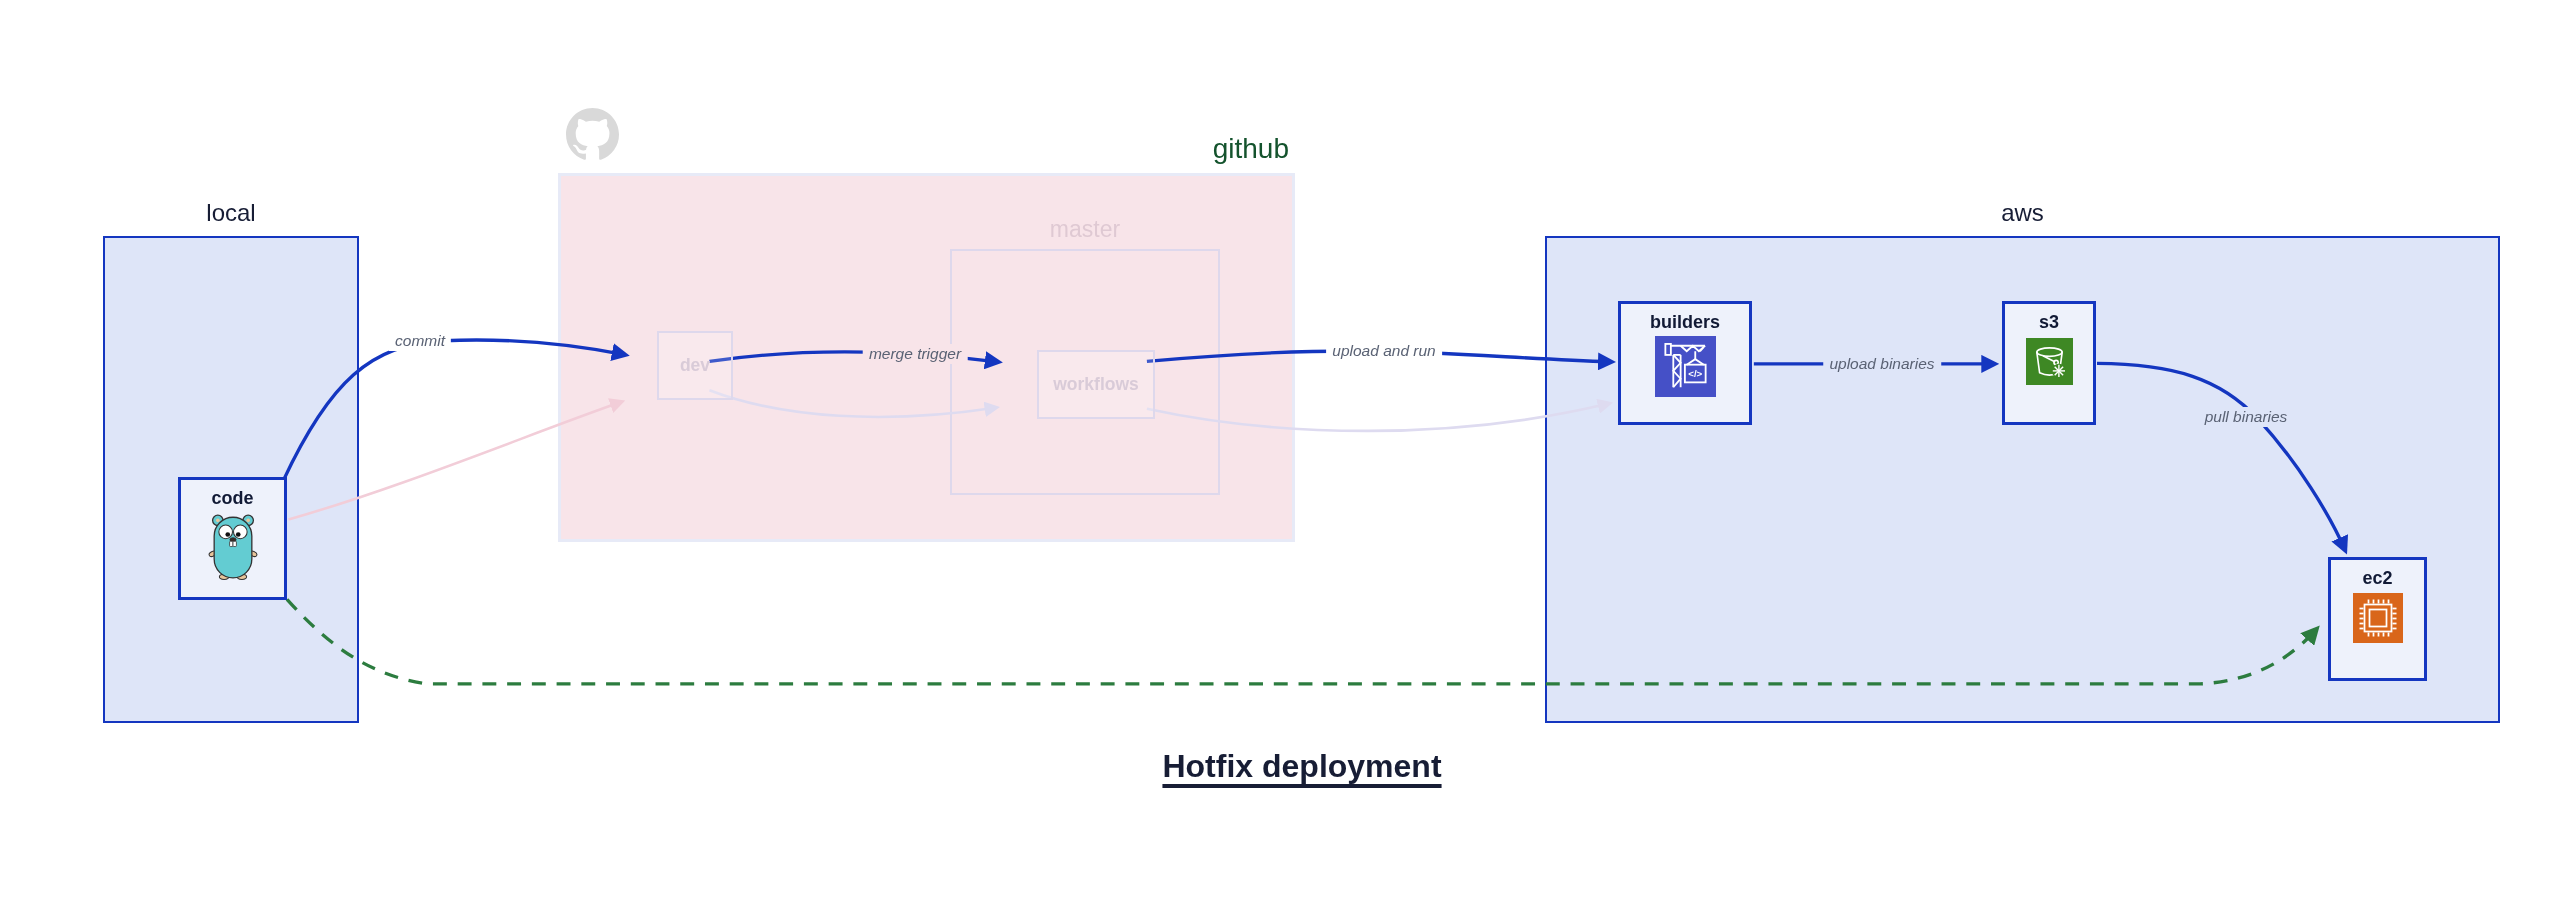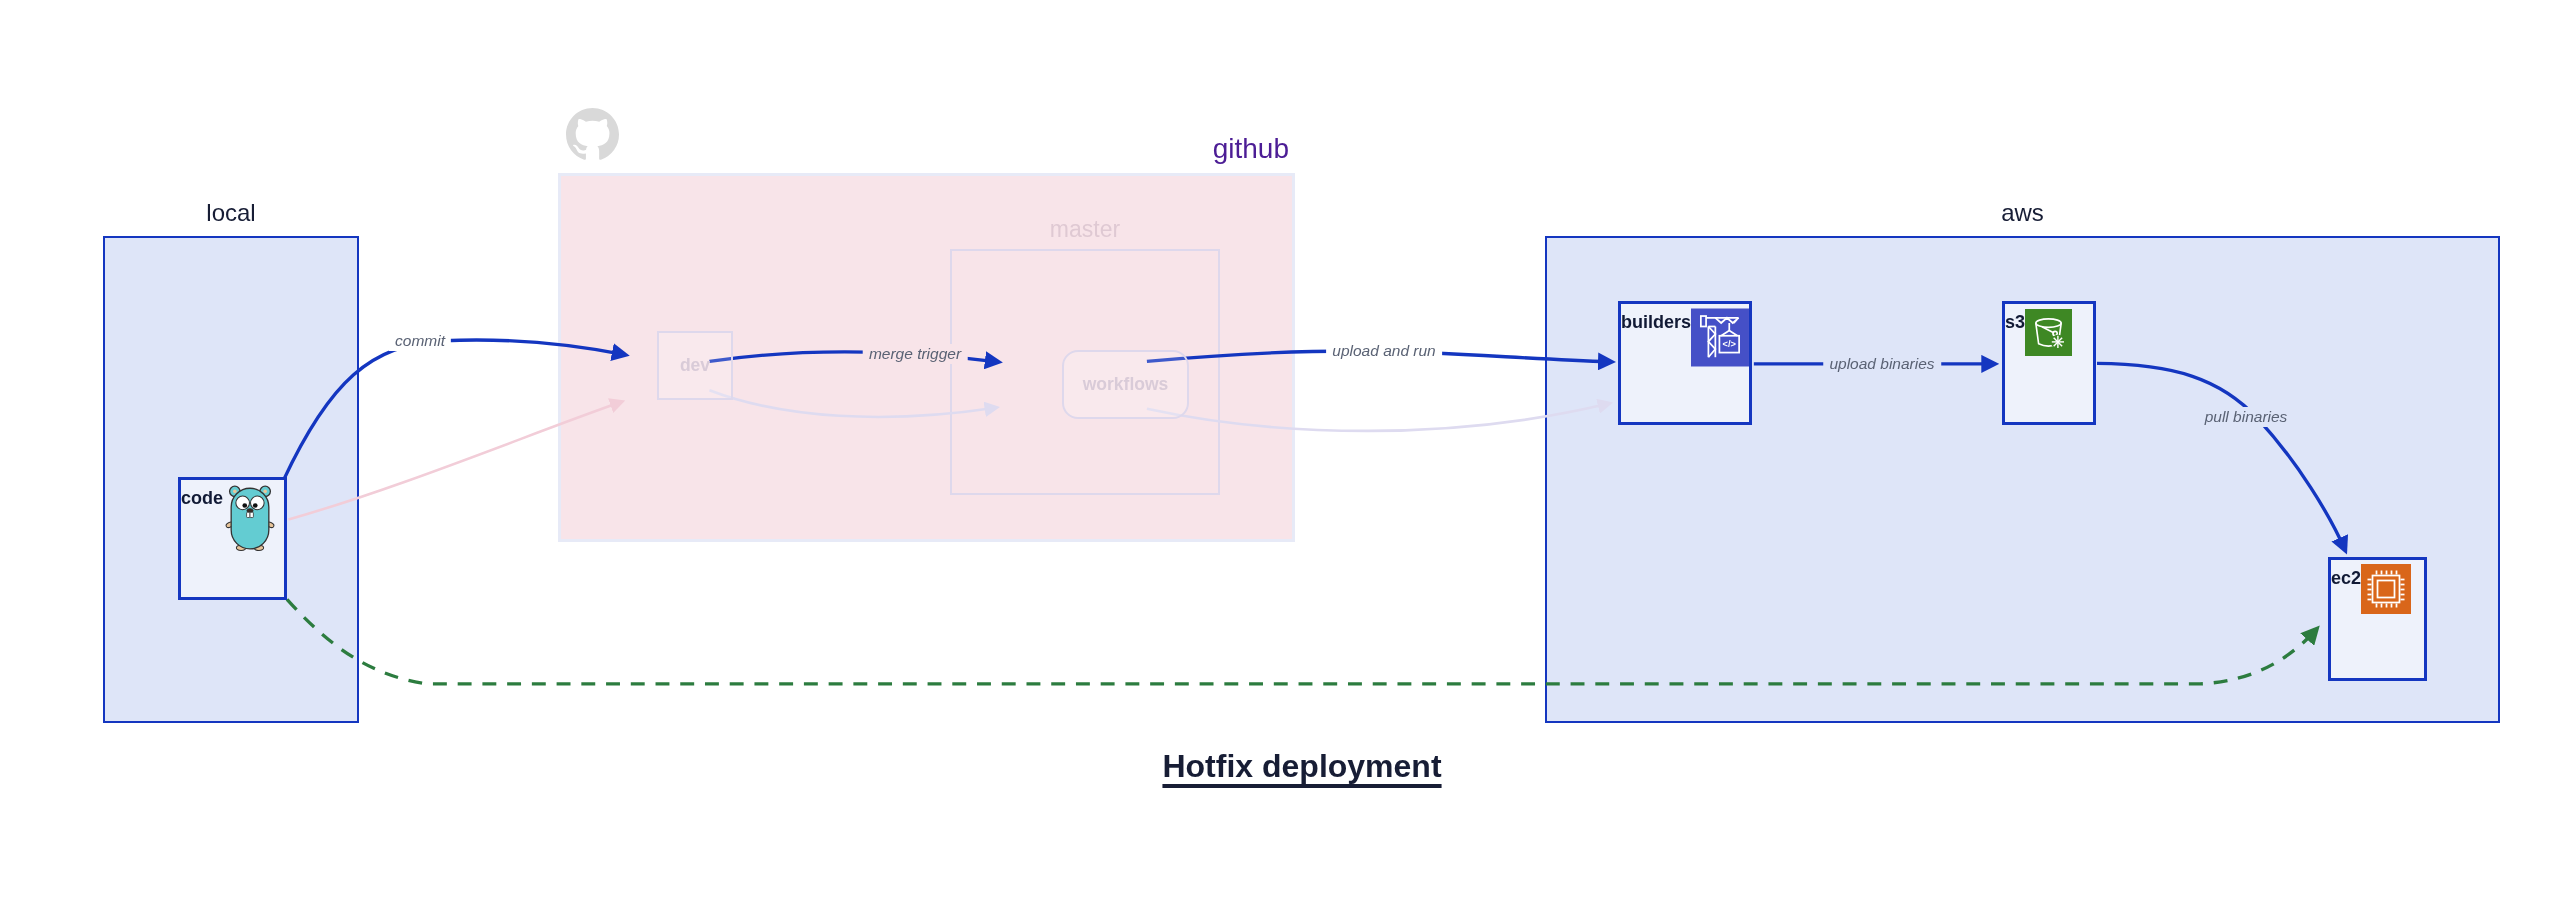--- a/index.html
+++ b/index.html
@@ -12,41 +12,41 @@
   html,body{margin:0;padding:0;background:#ffffff;}
   body{width:2604px;height:902px;position:relative;overflow:hidden;
        font-family:"Liberation Sans","DejaVu Sans",sans-serif;}
   .abs{position:absolute;box-sizing:border-box;}
   .region{border:2.6px solid var(--blue);background:var(--light_blue);}
   .region-label{color:var(--dark);font-size:24px;font-weight:500;text-align:center;}
   .ghost-region{border:3.1px solid var(--pink_border);background:var(--pink);}
   .ghost-box{border:2.6px solid var(--faded_border);background:transparent;}
   .ghost-label{color:var(--faded_text);font-weight:500;text-align:center;}
   .node{border:3.1px solid var(--blue);background:var(--node_fill);
-        display:flex;}
+        display:flex;flex-direction:column;align-items:center;}
   .node-label{color:#111a35;font-size:18px;font-weight:bold;margin-top:8.2px;}
   .ghost-node{border:2.1px solid var(--faded_border);background:rgba(255,255,255,0.18);
         display:flex;align-items:center;justify-content:center;margin-left:24px;}
   .ghost-node .glabel{color:var(--faded_text);font-size:17.5px;font-weight:bold;}
   .edge-label{position:absolute;transform:translate(-50%,-50%);
         font-style:italic;font-size:15.5px;color:var(--label_gray);
         padding:1px 6.2px;white-space:nowrap;}
   .bg-white{background:#ffffff;} .bg-pink{background:var(--pink);} .bg-blue{background:var(--light_blue);}
   svg.overlay{position:absolute;left:0;top:0;pointer-events:none;}
   .e{fill:none;}
   .e.blue{stroke:var(--blue);stroke-width:6.5;}
   .e.fpink{stroke:var(--faded_pink_line);stroke-width:5;}
   .e.flav{stroke:var(--faded_lav_line);stroke-width:5;}
   .e.green{stroke:var(--green);stroke-width:6.5;stroke-dasharray:27 21;}
   .f-blue{fill:var(--blue);} .f-pink{fill:var(--faded_pink_line);}
   .f-lav{fill:var(--faded_lav_line);} .f-green{fill:var(--green);}
   .title{left:0;width:2604px;text-align:center;top:748px;color:var(--dark);
          font-size:32px;font-weight:600;text-decoration:underline;
          text-decoration-thickness:3.6px;text-underline-offset:6.7px;}
-  .github-word{color:#4c1d95;font-size:28px;font-weight:500;}
+  .github-word{color:#14532d;font-size:28px;font-weight:500;}
   .icon-tile{display:block;}
 </style>
 </head>
 <body>
 
 <div class="abs ghost-region" style="left:558px;top:173px;width:737px;height:369px;"></div>
 
 <div class="abs region" style="left:103px;top:236px;width:256px;height:487px;"></div>
 
 <div class="abs region" style="left:1545px;top:236px;width:955px;height:487px;"></div>
@@ -96,21 +96,21 @@
 
 <span class="edge-label bg-white" style="left:420px;top:341px;">commit</span>
 <span class="edge-label bg-pink" style="left:867px;top:354px;margin-left:48px;">merge trigger</span>
 <span class="edge-label bg-white" style="left:1384px;top:351px;">upload and run</span>
 <span class="edge-label bg-blue" style="left:1882px;top:364px;">upload binaries</span>
 <span class="edge-label bg-blue" style="left:2246px;top:417px;">pull binaries</span>
 
 <div class="abs ghost-node" style="left:633px;top:331px;width:76px;height:69px;">
   <span class="glabel">dev</span>
 </div>
-<div class="abs ghost-node" style="left:1038px;top:350px;width:127px;height:69px;border-radius:16px;">
+<div class="abs ghost-node" style="left:1013px;top:350px;width:118px;height:69px;">
   <span class="glabel">workflows</span>
 </div>
 
 <div class="abs node" style="left:178px;top:477px;width:109px;height:123px;">
   <span class="node-label">code</span>
   <svg class="icon-tile" width="54" height="68" viewBox="0 0 100 130" style="margin-top:3.1px;">
     <circle cx="21" cy="16" r="10" fill="#63ccd2" stroke="#333" stroke-width="2.5"></circle>
     <circle cx="79" cy="16" r="10" fill="#63ccd2" stroke="#333" stroke-width="2.5"></circle>
     <circle cx="21" cy="16" r="3.5" fill="#e8c59a"></circle>
     <circle cx="79" cy="16" r="3.5" fill="#e8c59a"></circle>

